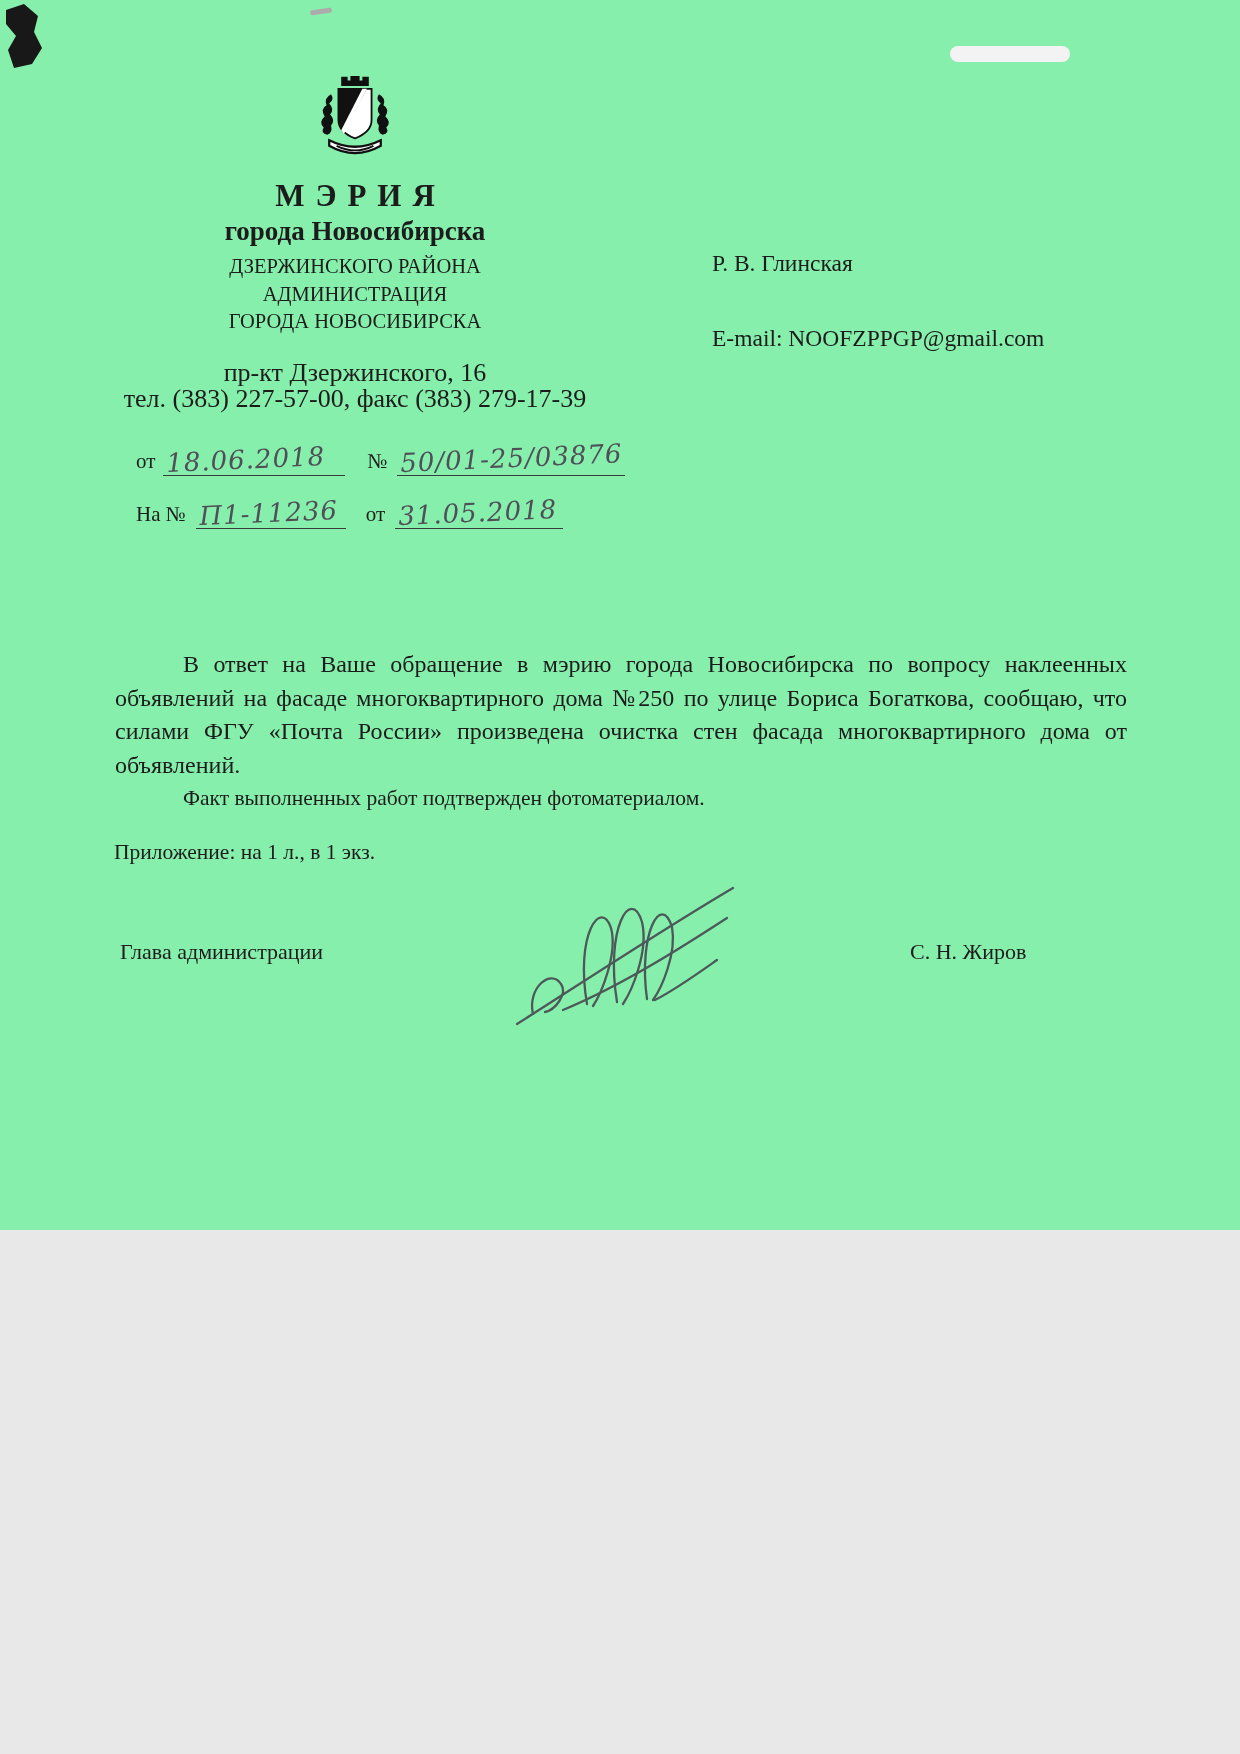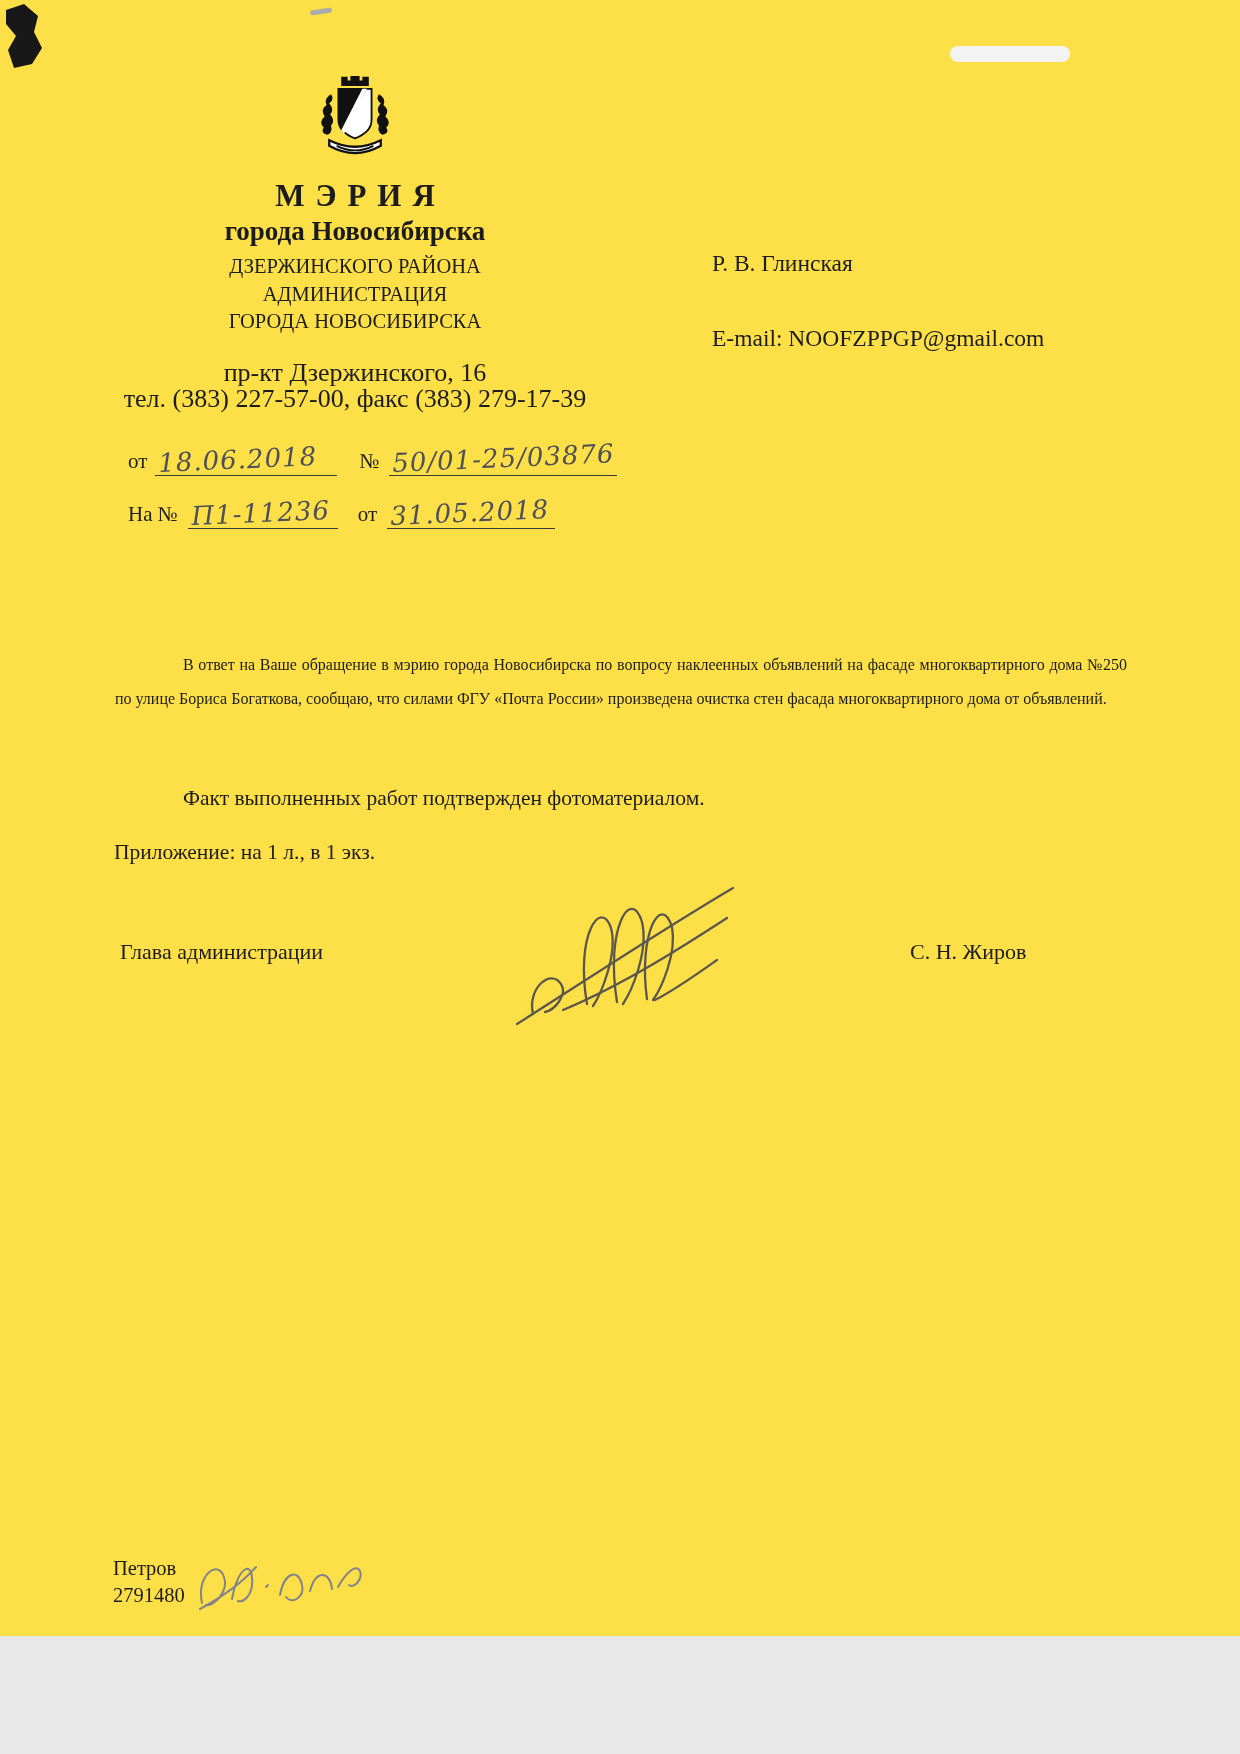--- a/index.html
+++ b/index.html
@@ -1,55 +1,55 @@
 <!DOCTYPE html>
 <html lang="ru"><head>
 <meta charset="utf-8">
 <style>
   html,body{margin:0;padding:0;background:#e8e8e8;}
   .page{
     position:relative;
-    width:1240px;height:1636px;
-    background:#fde047;
+    width:1240px;height:1230px;
+    background:#86efac;
     margin:0 auto;
     overflow:hidden;
     font-family:"Liberation Serif","DejaVu Serif",serif;
     color:#1c1c1c;
   }
   
   .corner-blot{position:absolute;left:4px;top:2px;}
   .top-dash{position:absolute;left:310px;top:9px;width:22px;height:5px;background:#ababab;border-radius:3px;transform:rotate(-8deg);}
   .right-smudge{position:absolute;left:950px;top:46px;width:120px;height:16px;background:#f3f3f3;border-radius:8px;}
   
   .lh{position:absolute;left:105px;top:74px;width:500px;text-align:center;}
   .lh .emblem{display:block;margin:0 auto 12px auto;}
   .lh .org1{font-size:31px;font-weight:bold;letter-spacing:11px;line-height:1.05;margin:0;padding-left:11px;}
   .lh .org2{font-size:27px;font-weight:bold;line-height:1.1;margin:4px 0 0 0;}
   .lh .dept{font-size:20.5px;line-height:27.5px;margin-top:7px;}
   .lh .addr{font-size:26px;line-height:26.5px;margin-top:24px;}
   
-  .refrow{position:absolute;left:128px;font-size:21px;white-space:nowrap;}
+  .refrow{position:absolute;left:136px;font-size:21px;white-space:nowrap;}
   .refrow-1{top:441px;}
   .refrow-2{top:494px;}
   .refrow .lbl{display:inline-block;vertical-align:bottom;padding-bottom:2px;}
   .field{display:inline-block;vertical-align:bottom;border-bottom:1.6px solid #3a3a3a;position:relative;height:34px;}
   .f-outdate{width:182px;margin-left:8px;margin-right:22px;}
   .f-outnum{width:228px;margin-left:10px;}
   .f-innum{width:150px;margin-left:10px;margin-right:20px;}
   .f-indate{width:168px;margin-left:10px;}
   .hand{
     font-family:"DejaVu Serif",serif;font-style:italic;
     color:#4f4f58;display:inline-block;
   }
   .field .hand{position:absolute;left:4px;bottom:-3px;font-size:26px;white-space:nowrap;transform:rotate(-2.5deg);transform-origin:left bottom;letter-spacing:1px;}
   
   .addressee-name{position:absolute;left:712px;top:250px;font-size:23.5px;}
   .addressee-email{position:absolute;left:712px;top:325px;font-size:23.5px;}
   
-  .body-par1{position:absolute;left:115px;top:648px;width:1012px;font-size:16px;line-height:33.5px;text-align:justify;text-indent:68px;margin:0;}
+  .body-par1{position:absolute;left:115px;top:648px;width:1012px;font-size:24px;line-height:33.5px;text-align:justify;text-indent:68px;margin:0;}
   .body-par2{position:absolute;left:115px;top:782px;width:1012px;font-size:21.5px;line-height:33px;text-indent:68px;margin:0;}
   .attachment{position:absolute;left:114px;top:840px;font-size:21.5px;}
   
   .position-title{position:absolute;left:120px;top:939px;font-size:22px;}
   .signer-name{position:absolute;left:910px;top:939px;font-size:22px;}
   .main-signature{position:absolute;left:505px;top:872px;}
   
   .executor{position:absolute;left:113px;top:1555px;font-size:20.5px;line-height:27px;}
   .executor-scribble{position:absolute;left:192px;top:1543px;}
   

